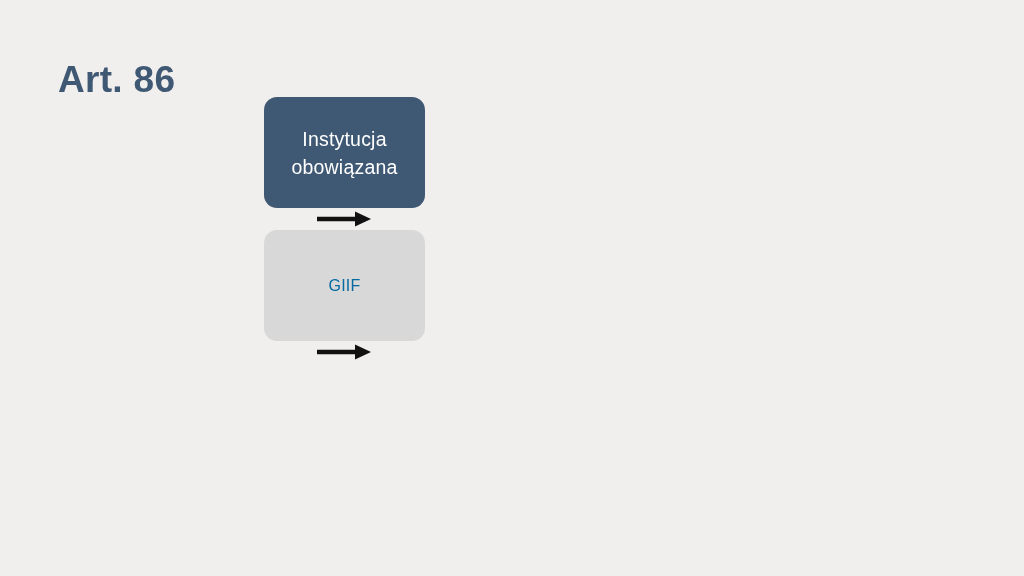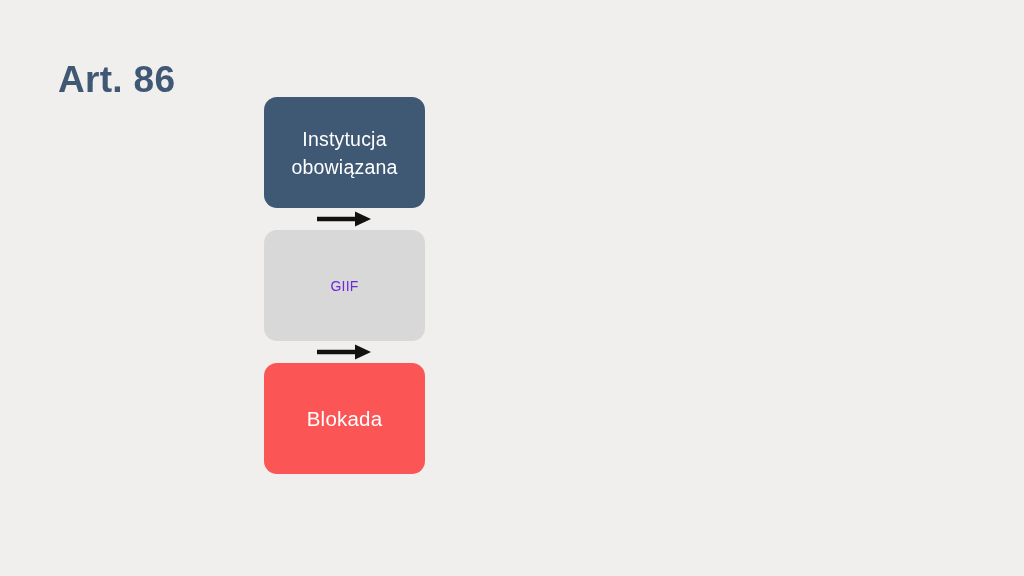--- a/index.html
+++ b/index.html
@@ -79,22 +79,22 @@
     background: #3F5873;
   }
   .node.type-institution .node-label {
     color: #FFFFFF;
   }
 
   .node.type-authority {
     background: #D8D8D8;
   }
   .node.type-authority .node-label {
-    color: #6d28d9;
-    font-size: 14px;
+    color: #0369a1;
+    font-size: 16px;
   }
 
   .node.type-block {
     background: #FB5555;
   }
   .node.type-block .node-label {
     color: #FFFFFF;
     font-size: 20.5px;
   }
 
@@ -138,23 +138,20 @@
         <span class="node-label">GIIF</span>
       </div>
 
       <div class="connector">
         <svg width="55" height="20" viewBox="0 0 55 20" aria-hidden="true">
           <line x1="0" y1="10" x2="41" y2="10" stroke="#111111" stroke-width="4.5"></line>
           <polygon points="38,2.5 54,10 38,17.5" fill="#111111"></polygon>
         </svg>
       </div>
 
-      <div class="node type-block">
-        <span class="node-label">Blokada</span>
-      </div>
 
     </div>
   </div>
 
   <div class="section section-2">
 
     
 
     
   </div>

